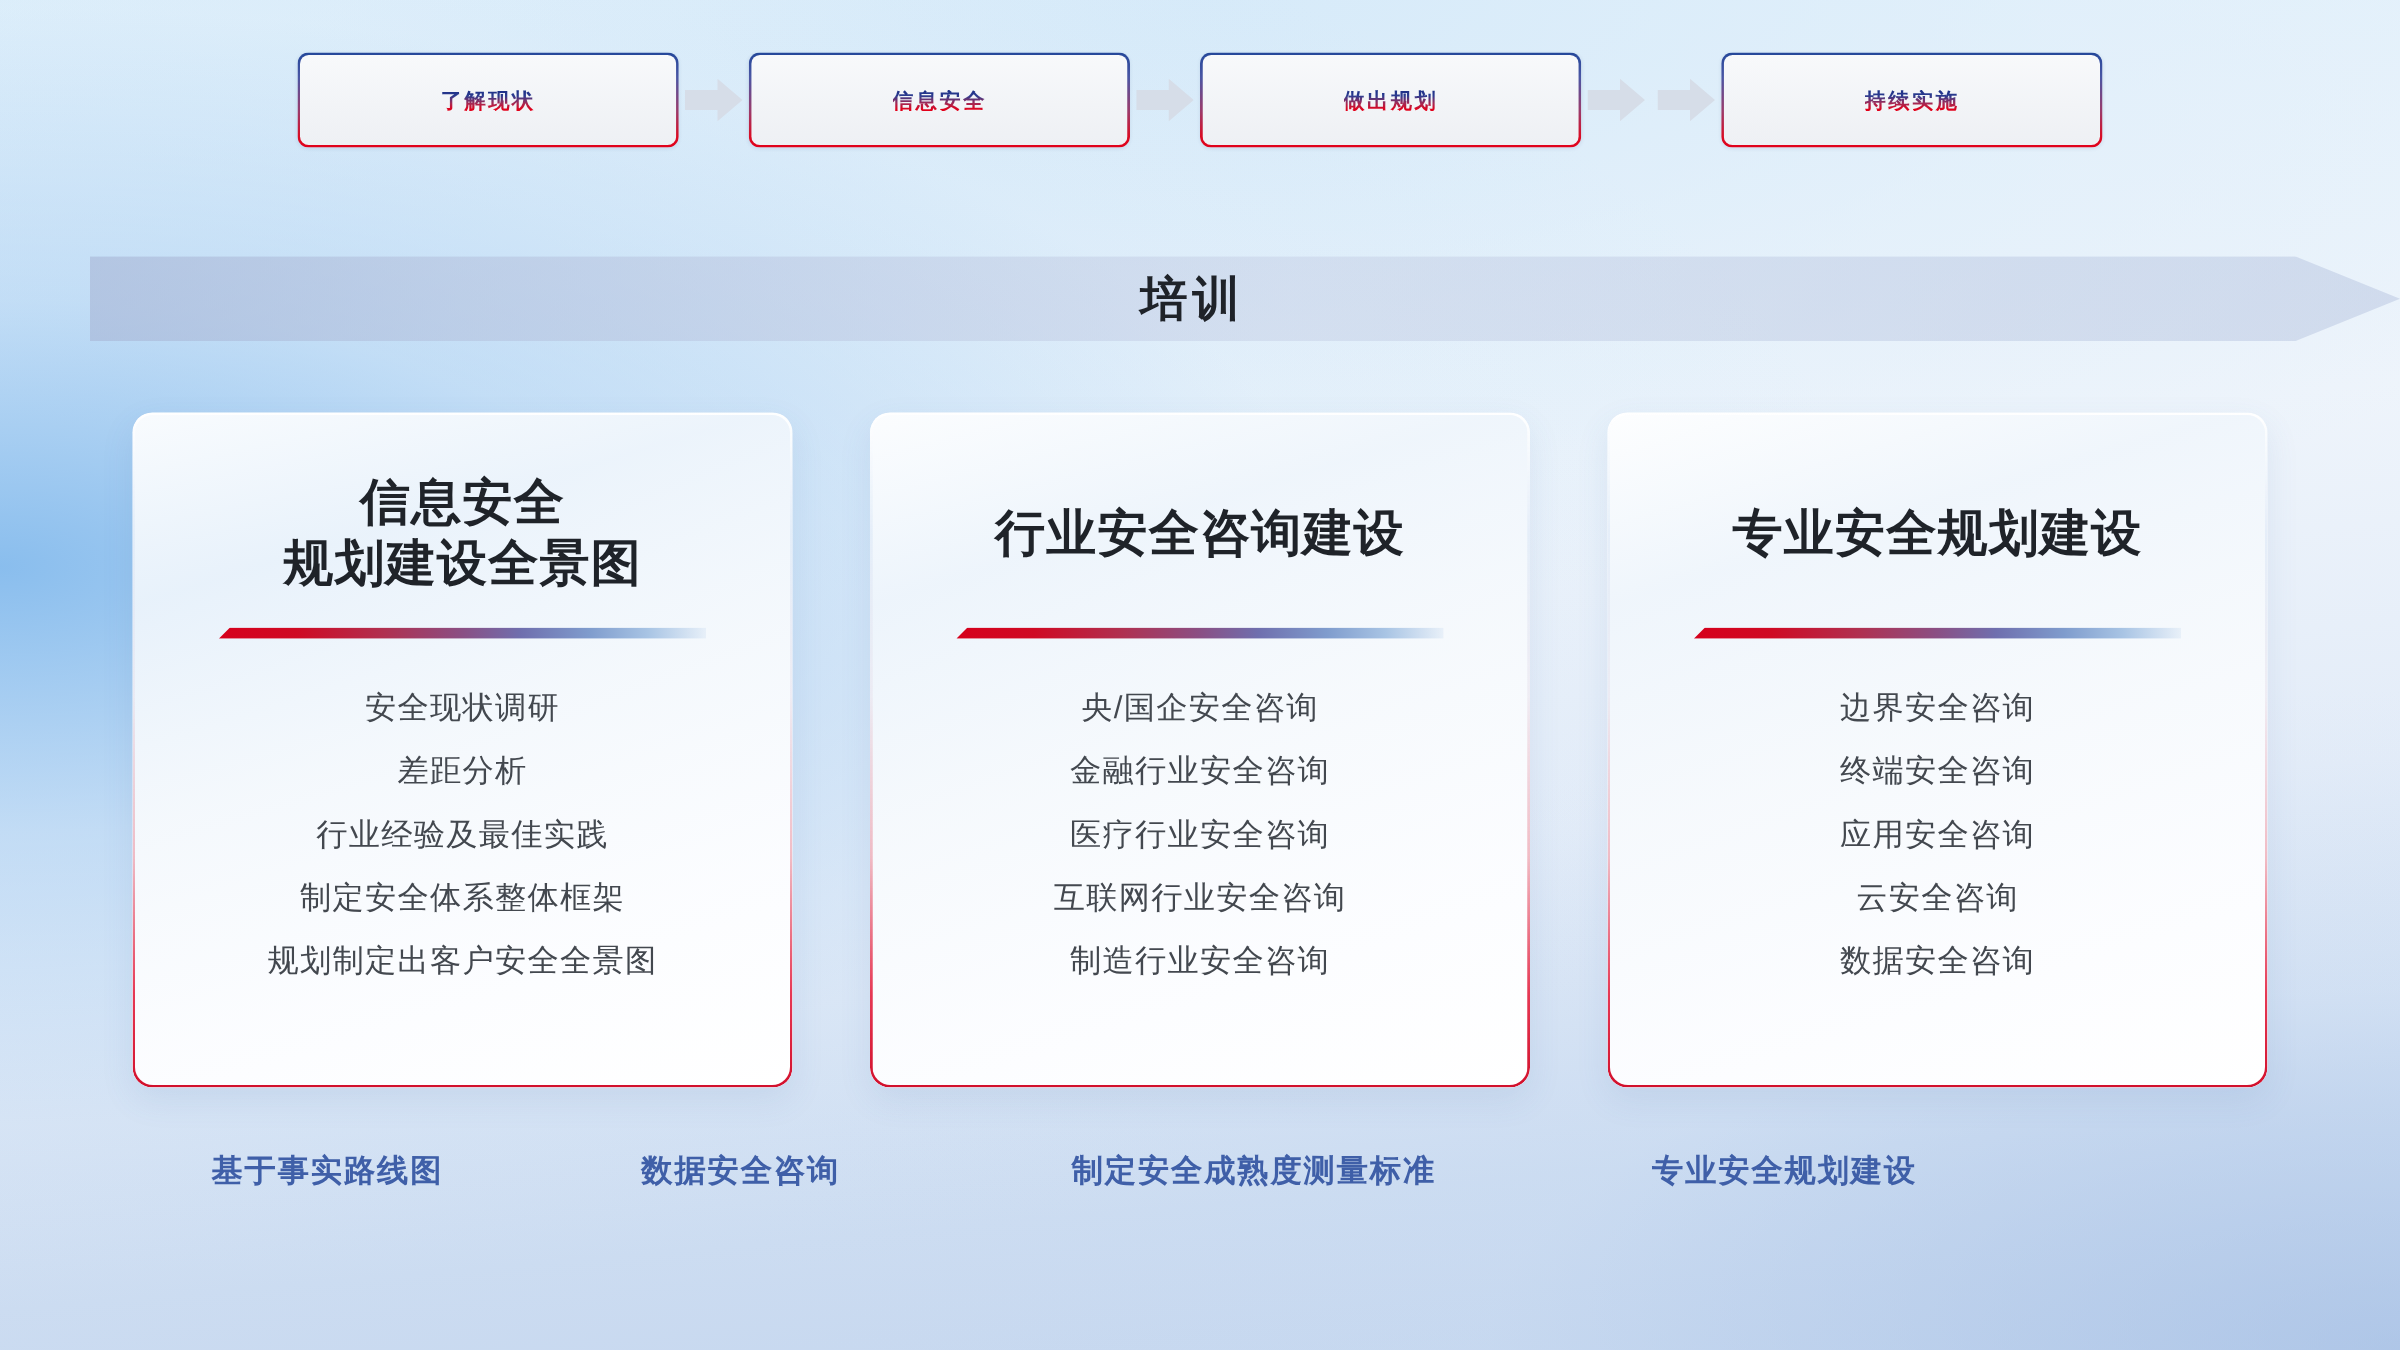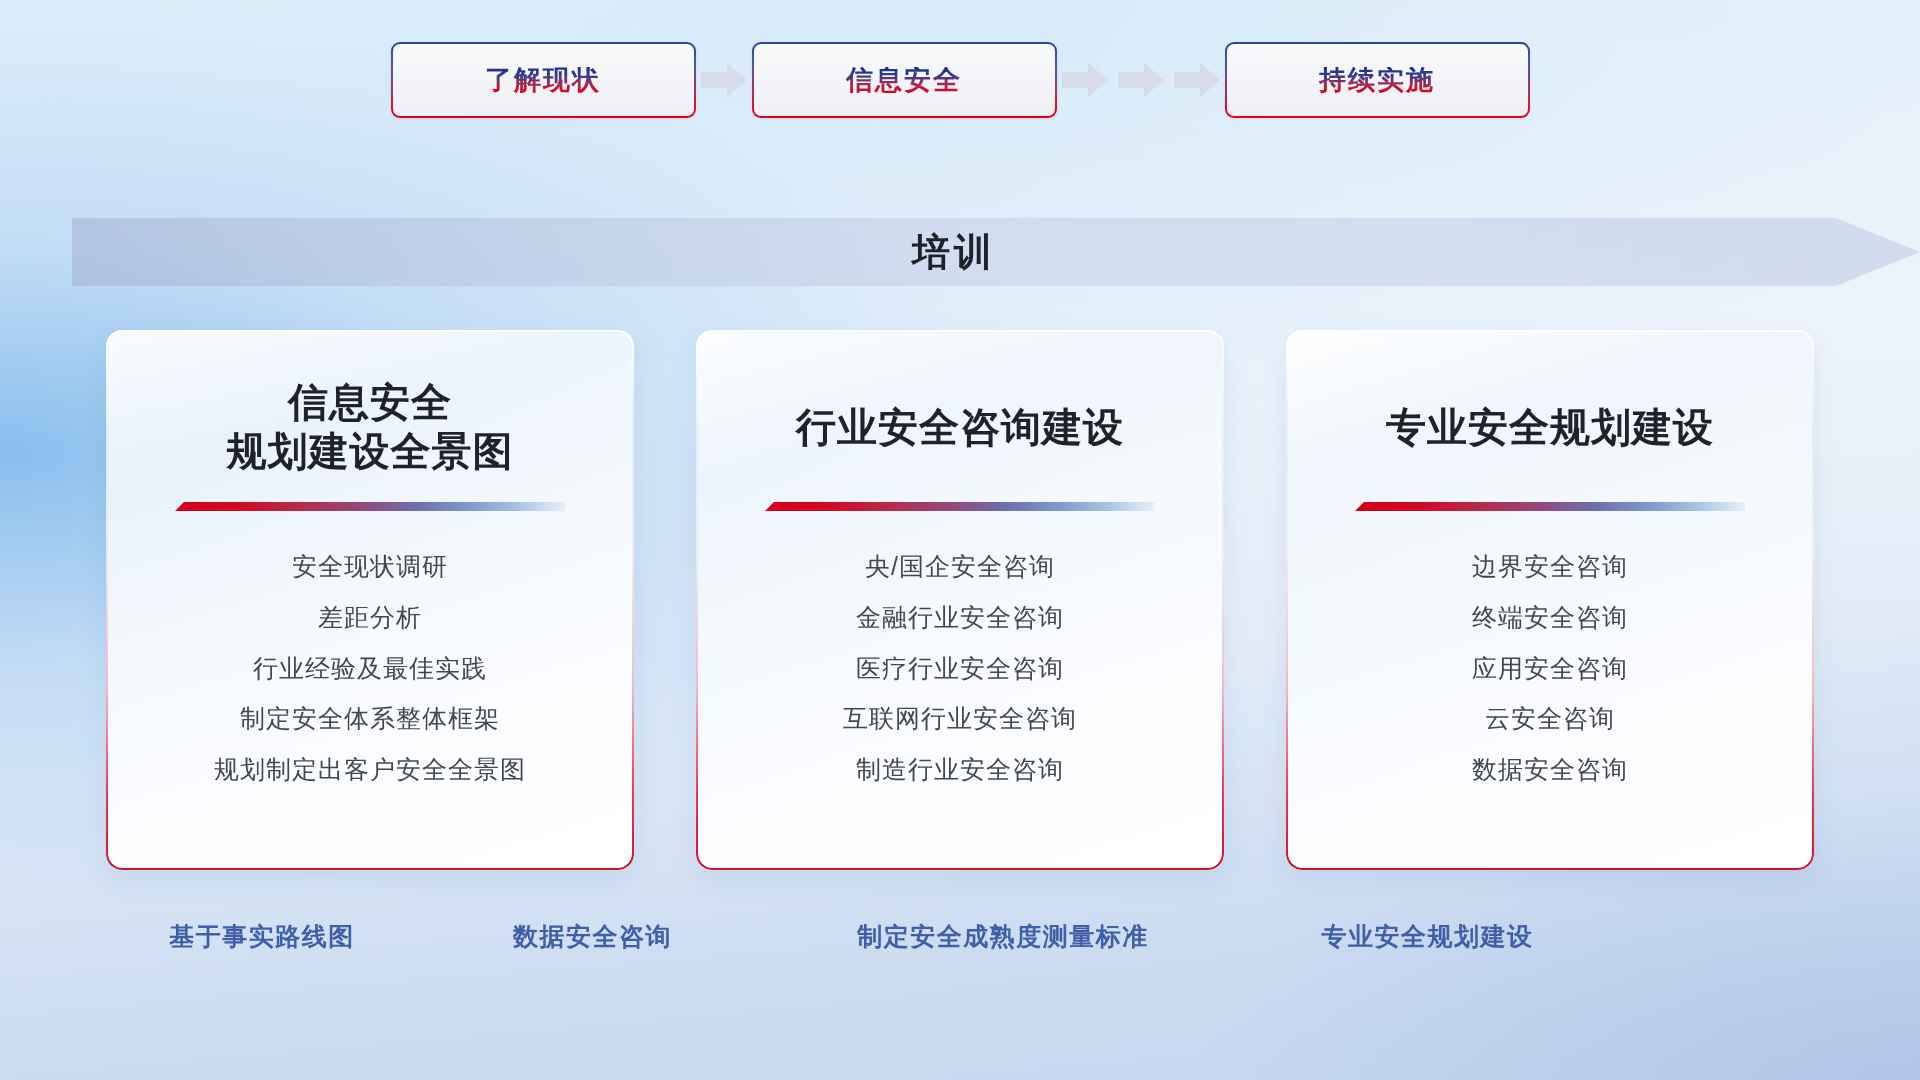--- a/index.html
+++ b/index.html
@@ -37,35 +37,35 @@
   
   .flow-box{
     border:none;
     background:
       linear-gradient(180deg,#f8f9fb 0%,#f2f4f7 55%,#eef0f4 100%) padding-box,
       linear-gradient(180deg,#24479a 0%,#4a56a4 26%,#9c3a6a 62%,#d80d25 88%,#e2001a 100%) border-box;
     border:2px solid transparent;
     border-radius:9px;
   }
   .flow-label{
-    font-size:27px; font-weight:700; letter-spacing:2px;
+    font-size:17px; font-weight:700; letter-spacing:2px;
     background:linear-gradient(180deg,#1b2f86 0%,#2c3c90 28%,#a32a55 62%,#e2001a 92%);
     -webkit-background-clip:text; background-clip:text;
     -webkit-text-fill-color:transparent; color:#a3204a;
     line-height:1;
   }
   .flow-arrow{
     flex:0 0 auto; width:56px; height:40px;
     display:flex; align-items:center; justify-content:center;
   }
   .flow-arrow svg{ display:block; }
 
   
   .banner{
-    position:absolute; left:72px; top:205px; width:1848px; height:68px;margin-top:13px;
+    position:absolute; left:72px; top:205px; width:1848px; height:68px;
   }
   .banner-shape{
     position:absolute; inset:0;
     background:linear-gradient(90deg,
        rgba(168,182,214,0.62) 0%,
        rgba(180,193,221,0.58) 16%,
        rgba(190,201,226,0.55) 34%,
        rgba(198,208,230,0.52) 52%,
        rgba(192,203,227,0.50) 70%,
        rgba(184,197,224,0.48) 86%,
@@ -164,20 +164,23 @@
 
   <div class="flow-box">
     <span class="flow-label">信息安全</span>
   </div>
   <div class="flow-arrow">
     <svg width="46" height="34" viewBox="0 0 46 34" aria-hidden="true">
       <path d="M0 9 H26 V0 L46 17 L26 34 V25 H0 Z" fill="#d6dde8"></path>
     </svg>
   </div>
 
+  <div class="flow-box">
+    <span class="flow-label">做出规划</span>
+  </div>
   <div class="flow-arrow">
     <svg width="46" height="34" viewBox="0 0 46 34" aria-hidden="true">
       <path d="M0 9 H26 V0 L46 17 L26 34 V25 H0 Z" fill="#d6dde8"></path>
     </svg>
   </div>
 
   <div class="flow-arrow">
     <svg width="46" height="34" viewBox="0 0 46 34" aria-hidden="true">
       <path d="M0 9 H26 V0 L46 17 L26 34 V25 H0 Z" fill="#d6dde8"></path>
     </svg>

